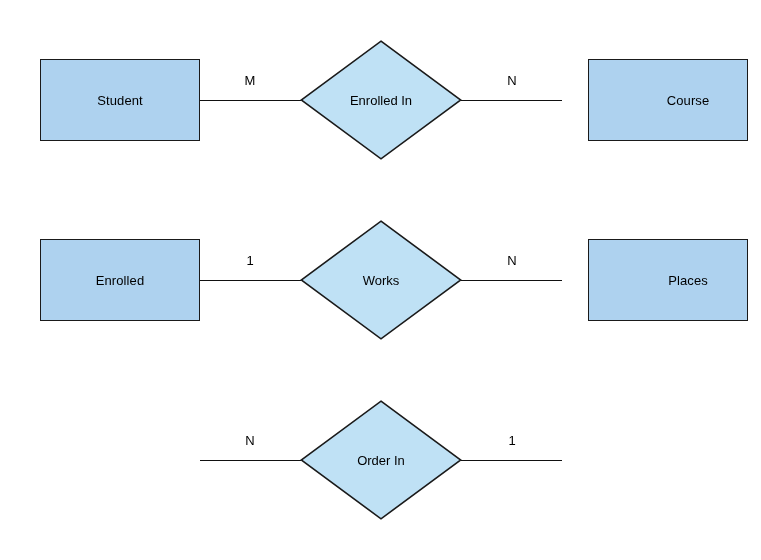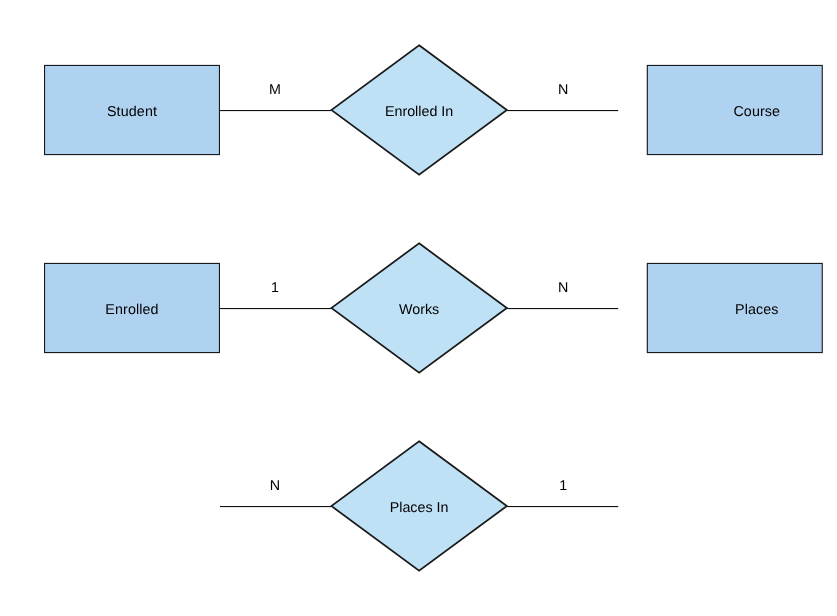--- a/index.html
+++ b/index.html
@@ -150,19 +150,19 @@
     </div>
   </div>
 
   <div class="er-row" style="top: 390px;">
     <div class="connector connector-left"></div>
     <div class="cardinality cardinality-left">N</div>
     <div class="relationship">
       <svg width="162" height="120" viewBox="0 0 162 120">
         <polygon points="81,1.2 160.8,60 81,118.8 1.2,60" fill="#bfe1f5" stroke="#1a1a1a" stroke-width="1.6"></polygon>
       </svg>
-      <div class="relationship-label">Places In</div>
+      <div class="relationship-label">Order In</div>
     </div>
     <div class="cardinality cardinality-right">1</div>
     <div class="connector connector-right"></div>
   </div>
 
 </div>
 
 </body></html>

